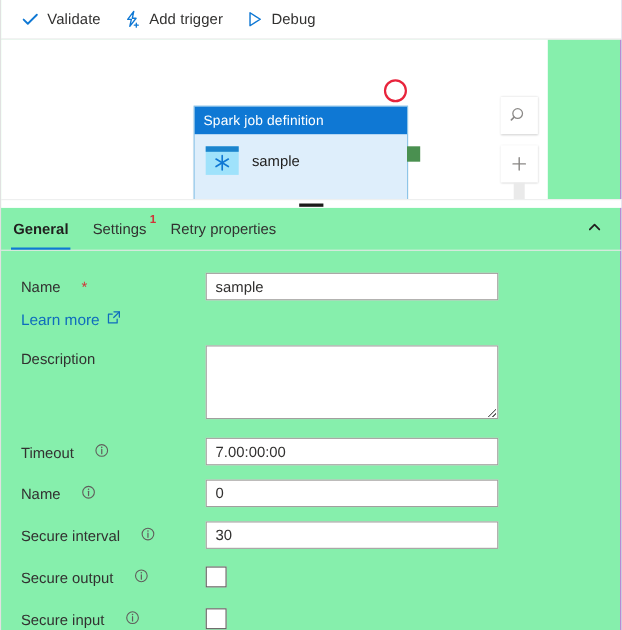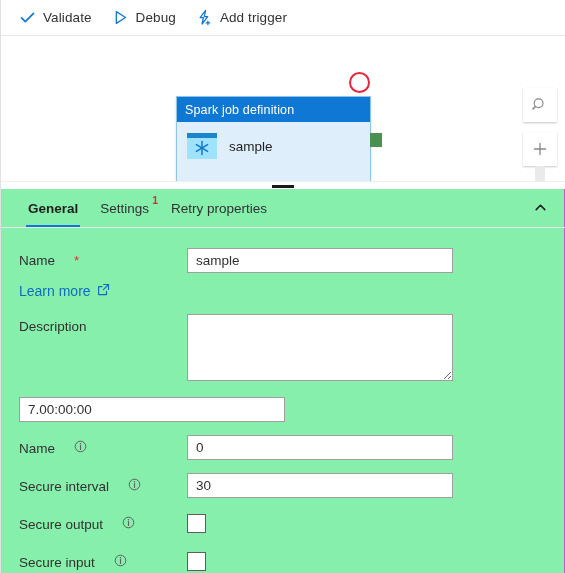--- a/index.html
+++ b/index.html
@@ -45,21 +45,21 @@
     font-size: 13.5px;
     color: #323130;
     letter-spacing: 0.1px;
   }
   .tb-ico { width: 17px; height: 17px; display: block; flex: 0 0 auto; }
 
   
   .canvas {
     position: absolute;
     left: 0; top: 36px;
-    width: 565px; height: 145px;
+    width: 497px; height: 145px;
     background: #ffffff;
     overflow: hidden;
   }
 
   
   .annot-circle {
     position: absolute;
     left: 348px; top: 36px;
     width: 21px; height: 21px;
     border: 2px solid #e8243c;
@@ -175,21 +175,21 @@
   }
 
   
   .tabbar {
     position: absolute;
     left: 0; top: 190px;
     width: 565px; height: 38px;
     border-bottom: 1px solid #e8e8e8;
     display: flex;
     align-items: flex-end;
-    padding-left: 16px;
+    padding-left: 0;
   }
   .tab {
     position: relative;
     height: 37px;
     display: flex;
     align-items: center;
     padding: 0 11px;
     font-size: 13.5px;
     color: #323130;
     cursor: pointer;
@@ -305,41 +305,41 @@
 
   <div class="toolbar">
 
     <div class="tb-btn">
       <span class="tb-ico">
         <svg width="17" height="17" viewBox="0 0 17 17">
           <path d="M2.5 8.8 L6.3 12.6 L14.5 4.4" fill="none" stroke="#0f78d4" stroke-width="1.7" stroke-linecap="round" stroke-linejoin="round"></path>
         </svg>
       </span>
       <span class="tb-label">Validate</span>
-    </div>
-
-    <div class="tb-btn">
-      <span class="tb-ico">
-        <svg width="17" height="17" viewBox="0 0 17 17">
-          <path d="M4.3 2.6 L13.6 8.5 L4.3 14.4 Z" fill="none" stroke="#0f78d4" stroke-width="1.3" stroke-linejoin="round"></path>
-        </svg>
-      </span>
-      <span class="tb-label">Debug</span>
     </div>
 
     <div class="tb-btn">
       <span class="tb-ico">
         <svg width="17" height="17" viewBox="0 0 17 17">
           <path d="M9.6 1.4 L4.1 8.6 L7.4 8.6 L6.0 15.0 L11.7 7.6 L8.3 7.6 Z" fill="none" stroke="#0f78d4" stroke-width="1.25" stroke-linejoin="round"></path>
           <path d="M11.9 12.1 L11.9 15.7 M10.1 13.9 L13.7 13.9" stroke="#0f78d4" stroke-width="1.2" stroke-linecap="round"></path>
         </svg>
       </span>
       <span class="tb-label">Add trigger</span>
     </div>
 
+    <div class="tb-btn">
+      <span class="tb-ico">
+        <svg width="17" height="17" viewBox="0 0 17 17">
+          <path d="M4.3 2.6 L13.6 8.5 L4.3 14.4 Z" fill="none" stroke="#0f78d4" stroke-width="1.3" stroke-linejoin="round"></path>
+        </svg>
+      </span>
+      <span class="tb-label">Debug</span>
+    </div>
+
   </div>
 
   <div class="canvas">
 
     <div class="annot-circle"></div>
 
     <div class="node">
 
       <div class="node-title">
         <span>Spark job definition</span>
@@ -465,20 +465,30 @@
     <div class="row">
       <div class="lbl">
         <span>Description</span>
       </div>
       <div class="ctl">
         <textarea class="txt" placeholder="" style=""></textarea>
       </div>
     </div>
 
     <div class="row" style="margin-top:8px;">
+      <div class="lbl">
+        <span>Timeout</span>
+        <span class="info-ico">
+          <svg width="13" height="13" viewBox="0 0 13 13">
+            <circle cx="6.5" cy="6.5" r="5.3" fill="none" stroke="#605e5c" stroke-width="1"></circle>
+            <path d="M6.5 5.6 V9.5" stroke="#605e5c" stroke-width="1.1" stroke-linecap="round"></path>
+            <circle cx="6.5" cy="3.7" r="0.72" fill="#605e5c"></circle>
+          </svg>
+        </span>
+      </div>
       <div class="ctl">
         <input class="txt" type="text" value="7.00:00:00" style="">
       </div>
     </div>
 
     <div class="row">
       <div class="lbl">
         <span>Name</span>
         <span class="info-ico">
           <svg width="13" height="13" viewBox="0 0 13 13">

